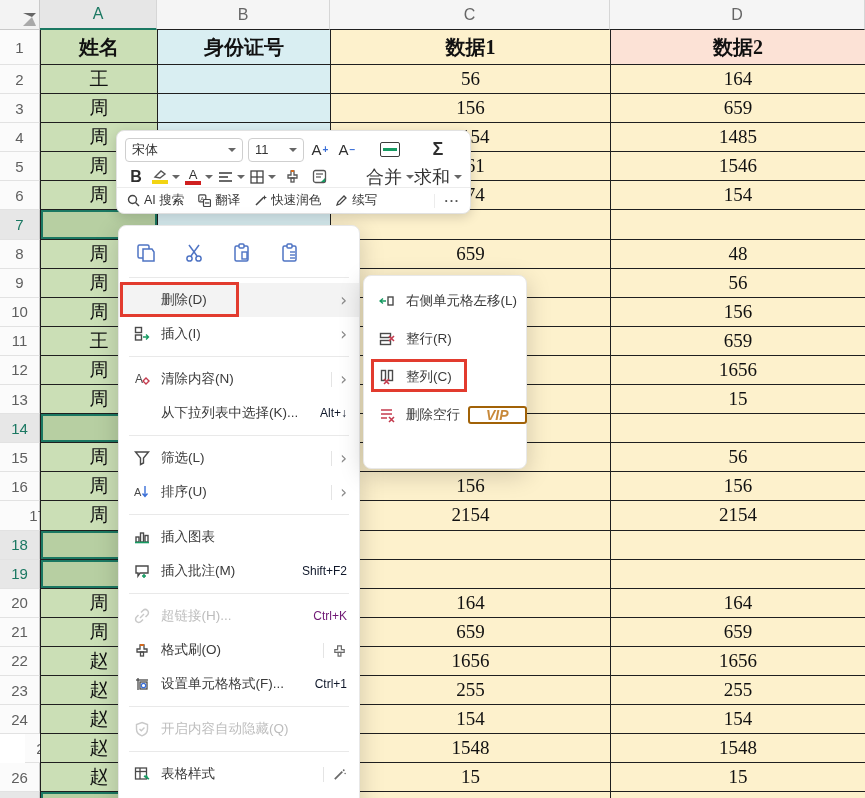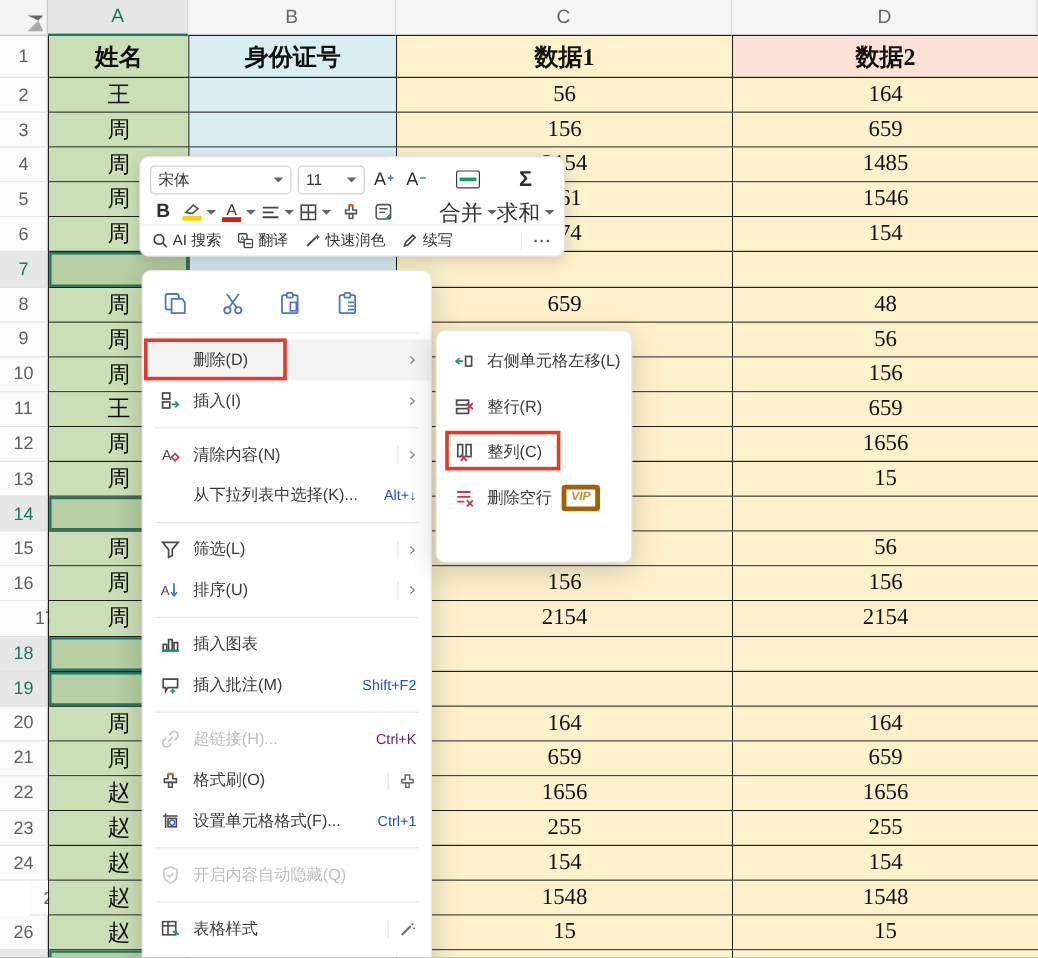--- a/index.html
+++ b/index.html
@@ -73,29 +73,29 @@
   .clipbar{display:flex;align-items:center;height:38px;padding:0 14px;gap:22px;}
   .clipbar .cbtn{display:flex;align-items:center;justify-content:center;width:26px;height:26px;}
   .msep{height:1px;background:#e9e9e9;margin:5px 10px;}
   .mi{display:flex;align-items:center;height:34px;padding:0 12px 0 14px;position:relative;}
   .mi.hov{background:#f3f3f3;}
   .mi-ic{width:18px;height:18px;display:flex;align-items:center;justify-content:center;flex:none;}
   .mi-label{margin-left:10px;white-space:nowrap;}
   .mi-end{margin-left:auto;display:flex;align-items:center;gap:8px;}
   .vsep{width:1px;height:15px;background:#e4e4e4;}
   .chev{color:#8c8c8c;font-size:17px;line-height:1;font-family:"DejaVu Sans",sans-serif;}
-  .short{color:#1d4ed8;font-size:12px;}
+  .short{color:#0f172a;font-size:12px;}
   .mi.dis .mi-label{color:#bdbdbd;}
   .mi.dis .short{color:#701a75;}
   .submenu{position:absolute;left:363px;top:275px;width:164px;height:194px;background:#fff;
         border:1px solid #e8e8e8;border-radius:8px;box-shadow:0 6px 24px rgba(0,0,0,.18);
         z-index:40;box-sizing:border-box;padding:6px 0;font-size:13.5px;color:#3a3a3a;}
   .smi{display:flex;align-items:center;height:38px;padding:0 10px 0 14px;}
-  .vip{margin-left:8px;font-size:10px;font-style:italic;font-weight:bold;color:#c8893a;
-       border:4px solid #a16207;border-radius:3px;padding:0 4px;line-height:14px;}
+  .vip{margin-left:8px;font-size:14px;font-style:italic;font-weight:bold;color:#c8893a;
+       border:2px solid #a16207;border-radius:3px;padding:0 16px;line-height:14px;}
   
   .redbox{position:absolute;border:3px solid var(--red);z-index:60;box-sizing:border-box;}
   #redbox-delete{left:120px;top:282px;width:119px;height:35px;}
   #redbox-entire-row{left:371px;top:359px;width:96px;height:33px;}
   svg{display:block;}
 </style>
 </head>
 <body>
 
 <div class="stage">

